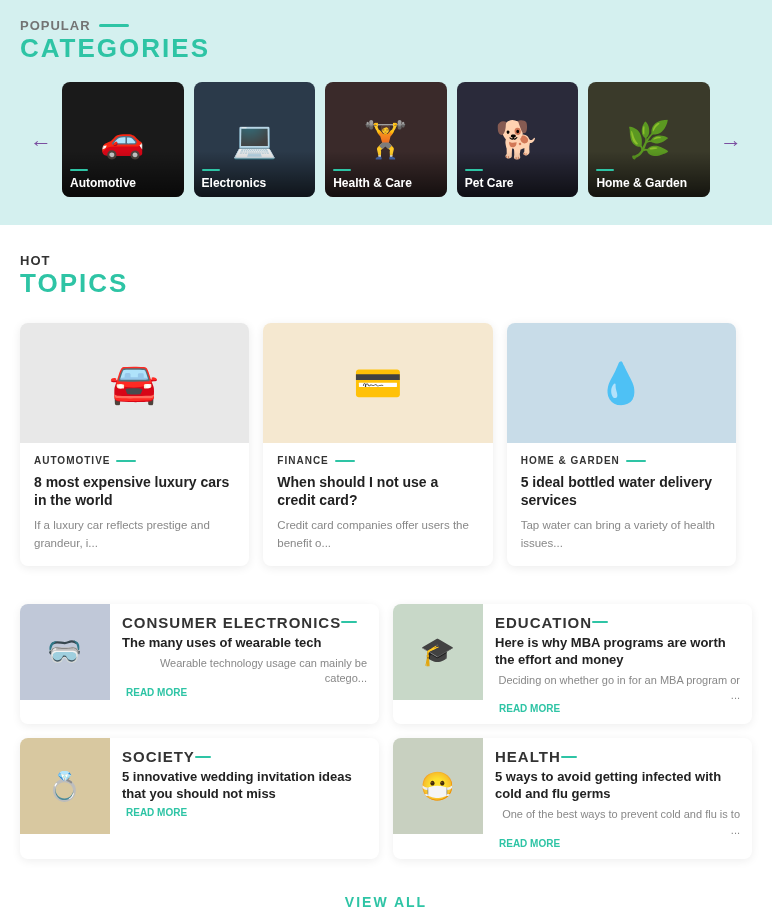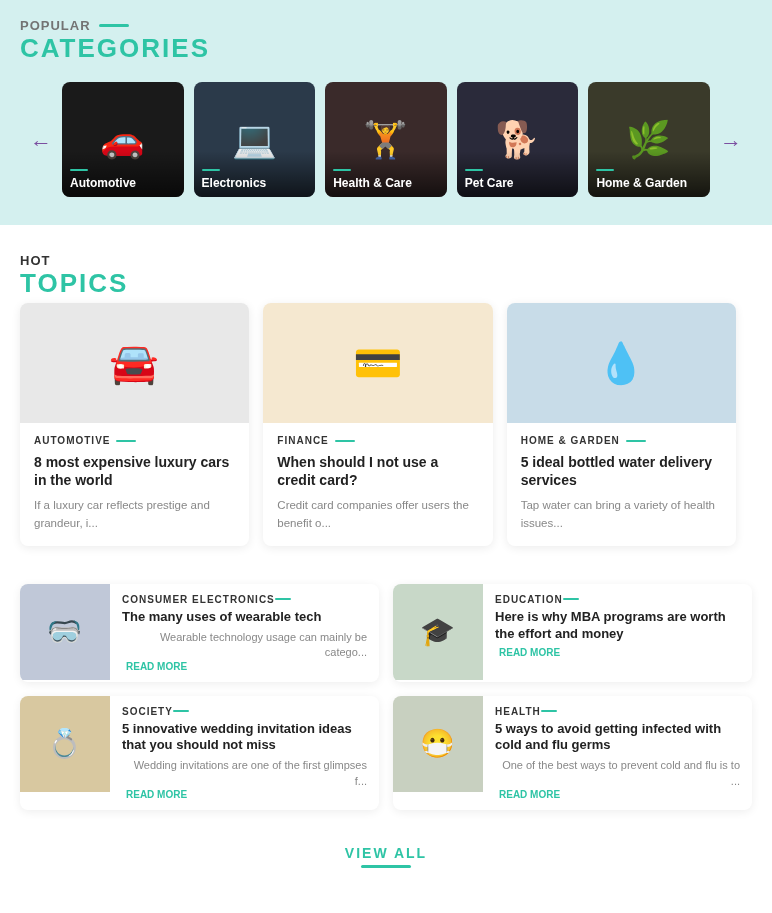--- a/index.html
+++ b/index.html
@@ -104,21 +104,21 @@
       display: flex;
       align-items: center;
       gap: 8px;
       margin-bottom: 0;
     }
     .hot-title {
       font-size: 26px;
       font-weight: 700;
       color: #2ec4a5;
       letter-spacing: 2px;
-      margin-bottom: 4px;
+      margin-bottom: 24px;
     }
 
     
     .hot-cards-row {
       display: flex;
       gap: 14px;
       margin-bottom: 28px;
     }
     .hot-card {
       flex: 1;
@@ -204,21 +204,21 @@
       flex-shrink: 0;
     }
     .article-body {
       padding: 10px 12px;
       flex: 1;
       display: flex;
       flex-direction: column;
       gap: 4px;
     }
     .article-category {
-      font-size: 10px;
+      font-size: 15px;
       font-weight: 700;
       letter-spacing: 1px;
       text-transform: uppercase;
       color: #333;
       display: flex;
       align-items: center;
     }
     .article-category .art-accent {
       display: inline-block;
       width: 16px;
@@ -418,38 +418,38 @@
 
     <div class="article-card">
       <div class="article-img-placeholder bg-mba" style="display:flex;align-items:center;justify-content:center;font-size:28px;width:90px;min-width:90px;height:96px;">🎓</div>
       <div class="article-body">
         <div class="article-category">
           <span>EDUCATION</span>
           <span class="art-accent"></span>
         </div>
         <div class="article-title">Here is why MBA programs are worth the effort and money</div>
         <div class="article-desc-row">
+          <span class="article-desc">Deciding on whether go in for an MBA program or ...</span>
           <span class="read-more">READ MORE</span>
         </div>
       </div>
     </div>
   </div>
 
   <div class="articles-row">
 
     <div class="article-card">
       <div class="article-img-placeholder bg-wedding" style="display:flex;align-items:center;justify-content:center;font-size:28px;width:90px;min-width:90px;height:96px;">💍</div>
       <div class="article-body">
         <div class="article-category">
           <span>SOCIETY</span>
           <span class="art-accent"></span>
         </div>
         <div class="article-title">5 innovative wedding invitation ideas that you should not miss</div>
         <div class="article-desc-row">
-          <span class="article-desc">Wedding invitations are one of the first glimpses f...</span>
           <span class="read-more">READ MORE</span>
         </div>
       </div>
     </div>
 
     <div class="article-card">
       <div class="article-img-placeholder bg-flu" style="display:flex;align-items:center;justify-content:center;font-size:28px;width:90px;min-width:90px;height:96px;">😷</div>
       <div class="article-body">
         <div class="article-category">
           <span>HEALTH</span>

